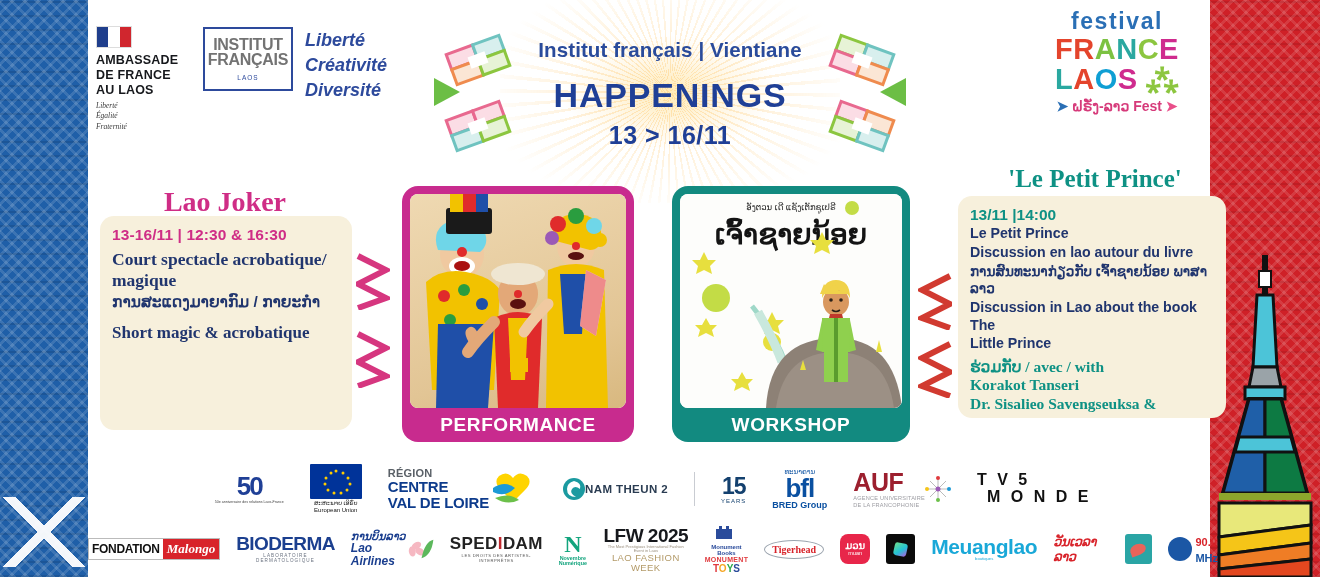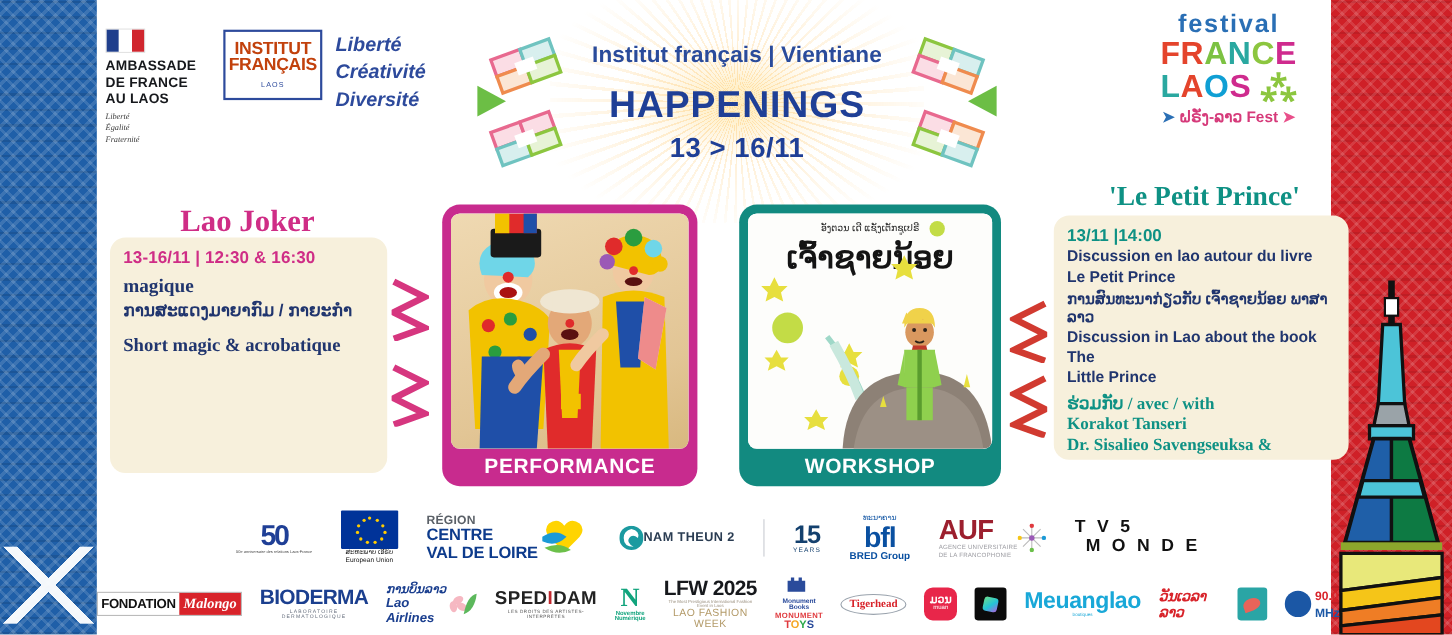--- a/index.html
+++ b/index.html
@@ -40,21 +40,21 @@
   
   .hdr-france { position:absolute; left:96px; top:26px; width:110px; }
   .fr-flag { width: 36px; height: 22px; display:flex; border:1px solid #ddd; }
   .fr-flag i { flex:1; display:block; }
   .fr-flag i:nth-child(1){ background:#1f3e8c;} .fr-flag i:nth-child(2){ background:#fff;} .fr-flag i:nth-child(3){ background:#d0262e;}
   .fr-name { margin-top:5px; font-size:12.5px; font-weight:700; line-height:1.18; color:#16181c; letter-spacing:.2px; }
   .fr-motto { margin-top:4px; font-family:"Liberation Serif", serif; font-style:italic; font-size:7.5px; line-height:1.35; color:#3a3a3a; }
 
   .hdr-if { position:absolute; left:203px; top:27px; width:90px; height:64px;
             border:2px solid #2d4a9c; display:flex; flex-direction:column; align-items:center; justify-content:center; }
-  .if-l1, .if-l2 { font-weight:700; color:#c2410c; font-size:16px; letter-spacing:-.3px; line-height:1.0; }
+  .if-l1, .if-l2 { font-weight:700; color:#737373; font-size:16px; letter-spacing:-.3px; line-height:1.0; }
   .if-l2 { margin-top:-1px; }
   .if-sub { margin-top:6px; font-size:6.5px; color:#2d4a9c; letter-spacing:1px; }
 
   .hdr-values { position:absolute; left:305px; top:28px; font-family:"Liberation Sans", sans-serif;
                 font-style:italic; font-weight:700; font-size:18px; line-height:1.38; color:#2d4a9c; }
 
   
   .title-wrap { position:absolute; left:420px; top:16px; width:500px; height:140px; }
   .burst { position:absolute; inset:0;
     background:
@@ -314,31 +314,32 @@
     </div>
     <div class="fest-4">
       <span class="tri">➤</span> <span class="lao">ຝຣັ່ງ-ລາວ Fest</span> <span class="tri2">➤</span>
     </div>
   </div>
 
   <div class="evt-title evt-left-title">Lao Joker</div>
   <div class="card-text card-left">
     <div class="cl-date">13-16/11 | 12:30 &amp; 16:30</div>
     <div class="cl-fr">
+      <div>Court spectacle acrobatique/</div>
       <div>magique</div>
     </div>
     <div class="cl-lao">ການສະແດງມາຍາກົມ / ກາຍະກຳ</div>
     <div class="cl-en">Short magic &amp; acrobatique</div>
   </div>
 
   <div class="evt-title evt-right-title">'Le Petit Prince'</div>
   <div class="card-text card-right">
     <div class="cr-date">13/11 |14:00</div>
+    <div class="cr-line">Le Petit Prince</div>
     <div class="cr-line">Discussion en lao autour du livre</div>
-    <div class="cr-line">Le Petit Prince</div>
     <div class="cr-lao">ການສົນທະນາກ່ຽວກັບ ເຈົ້າຊາຍນ້ອຍ ພາສາລາວ</div>
     <div class="cr-line">Discussion in Lao about the book The</div>
     <div class="cr-line">Little Prince</div>
     <div class="cr-with">ຮ່ວມກັບ / avec / with</div>
     <div class="cr-name">Korakot Tanseri</div>
     <div class="cr-name">Dr. Sisalieo Savengseuksa &amp;</div>
   </div>
 
   <svg class="zig zig-a" viewBox="0 0 34 58">
     <polyline points="2,4 30,18 2,32 30,46 2,56" fill="none" stroke="#d6367f" stroke-width="6"></polyline>

